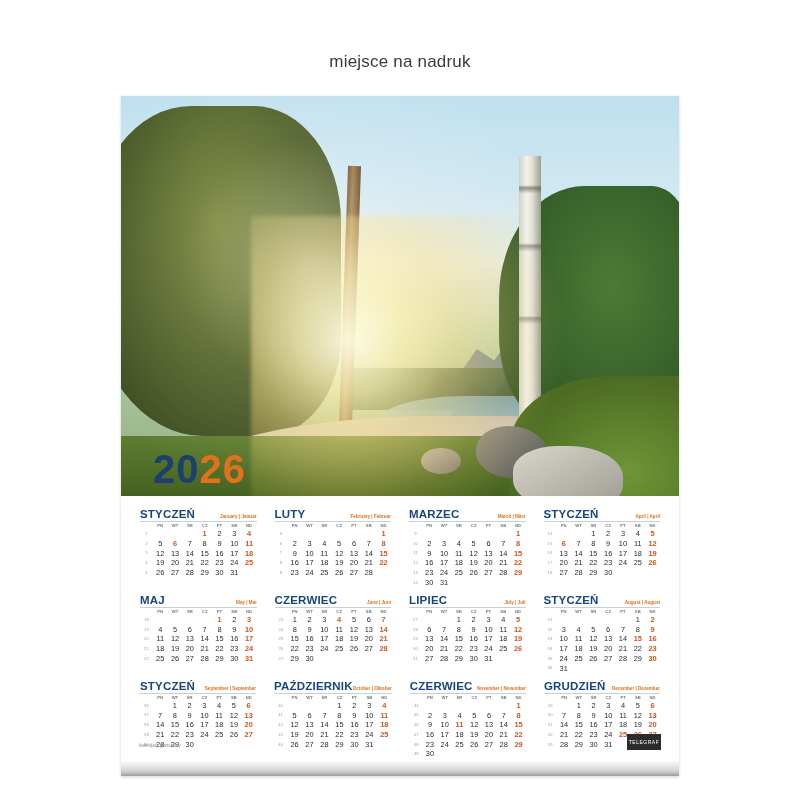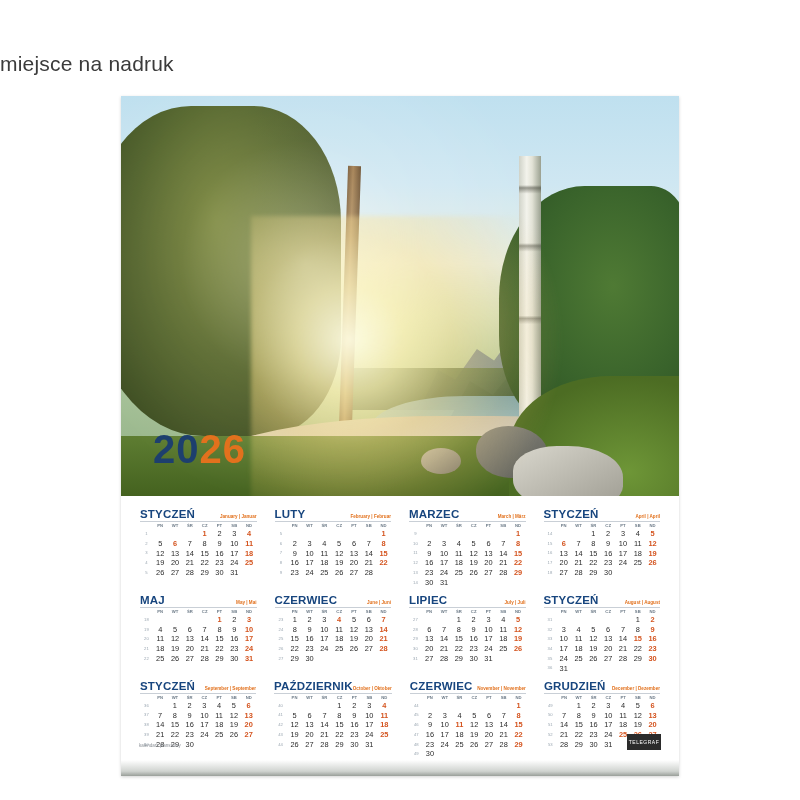--- a/index.html
+++ b/index.html
@@ -18,22 +18,22 @@
     height: 800px;
     background: #ffffff;
   }
 
   
   .caption {
     position: absolute;
     top: 52px;
     left: 0;
     width: 800px;
-    text-align: left;
-    font-size: 21px;
+    text-align: center;
+    font-size: 17px;
     color: #3b3b3b;
     letter-spacing: 0.2px;
   }
 
   
   .sheet {
     position: absolute;
     left: 121px;
     top: 96px;
     width: 558px;
@@ -201,21 +201,21 @@
   .photo .rays {
     position: absolute; inset: 0;
     background: radial-gradient(circle at 33% 42%, rgba(255,245,200,0.45) 0%, rgba(255,235,170,0.12) 28%, rgba(255,235,170,0) 55%);
     mix-blend-mode: screen;
   }
 
   
   .year {
     position: absolute;
     left: 32px;
-    bottom: 24px;
+    bottom: 4px;
     font-size: 40px;
     font-weight: 700;
     letter-spacing: 1px;
     font-family: "Liberation Sans", sans-serif;
   }
   .year .y1 { color: #1d3f6e; }
   .year .y2 { color: #e2711d; }
 
   
   .calendar {

